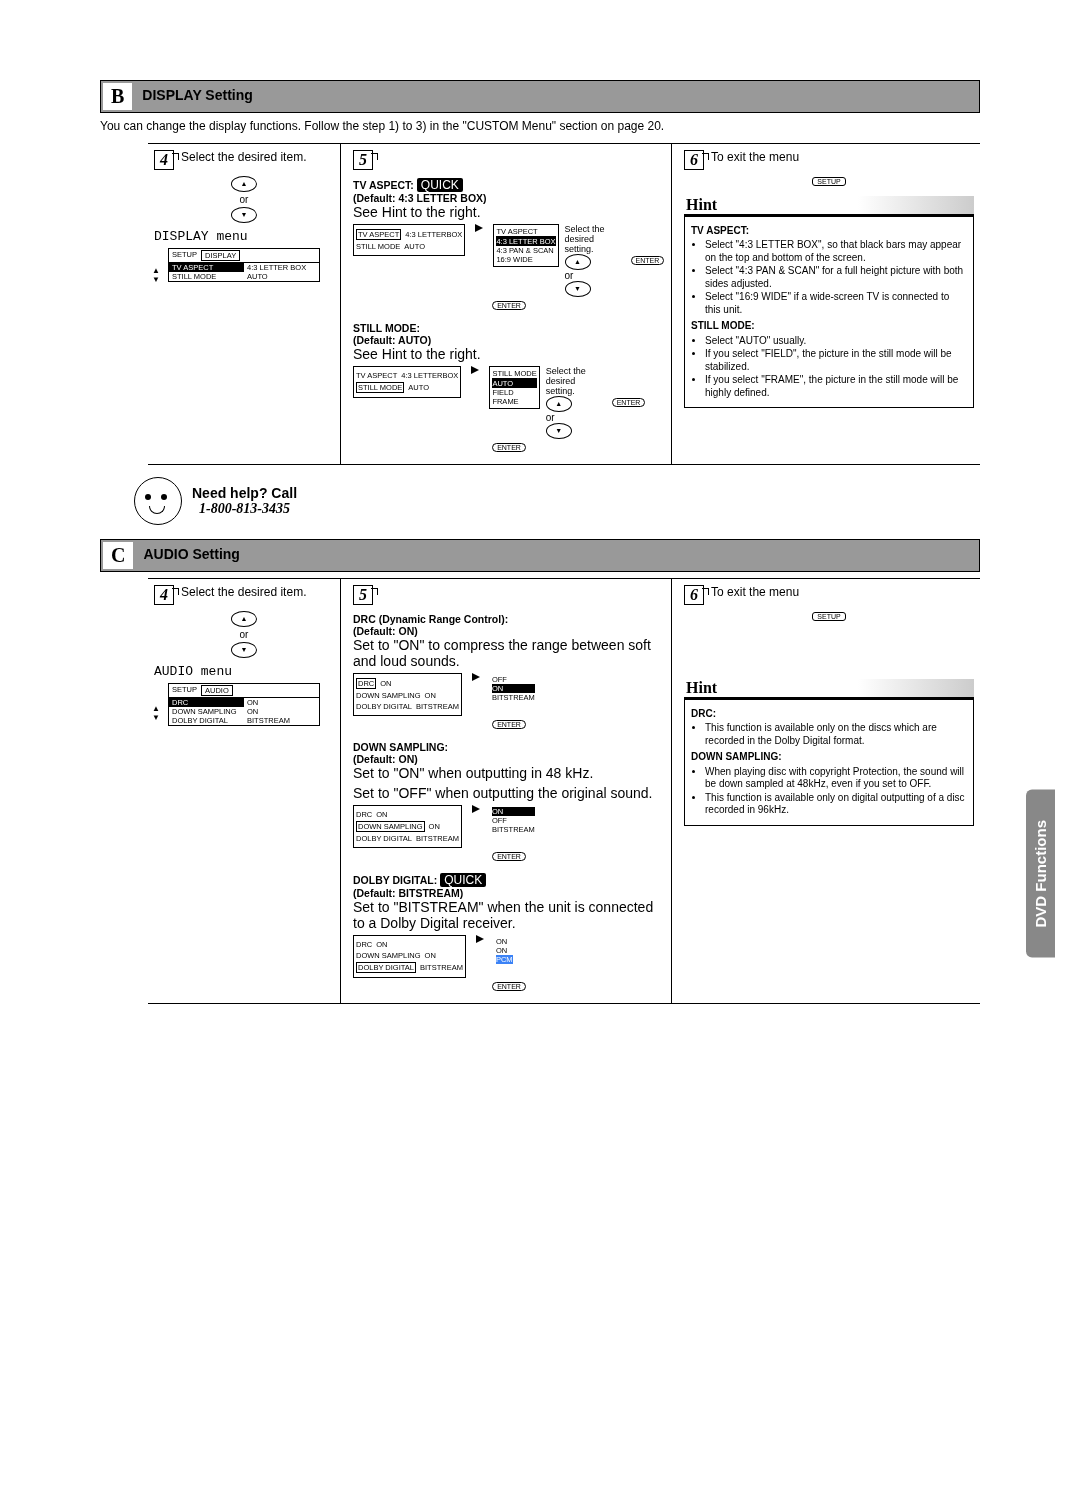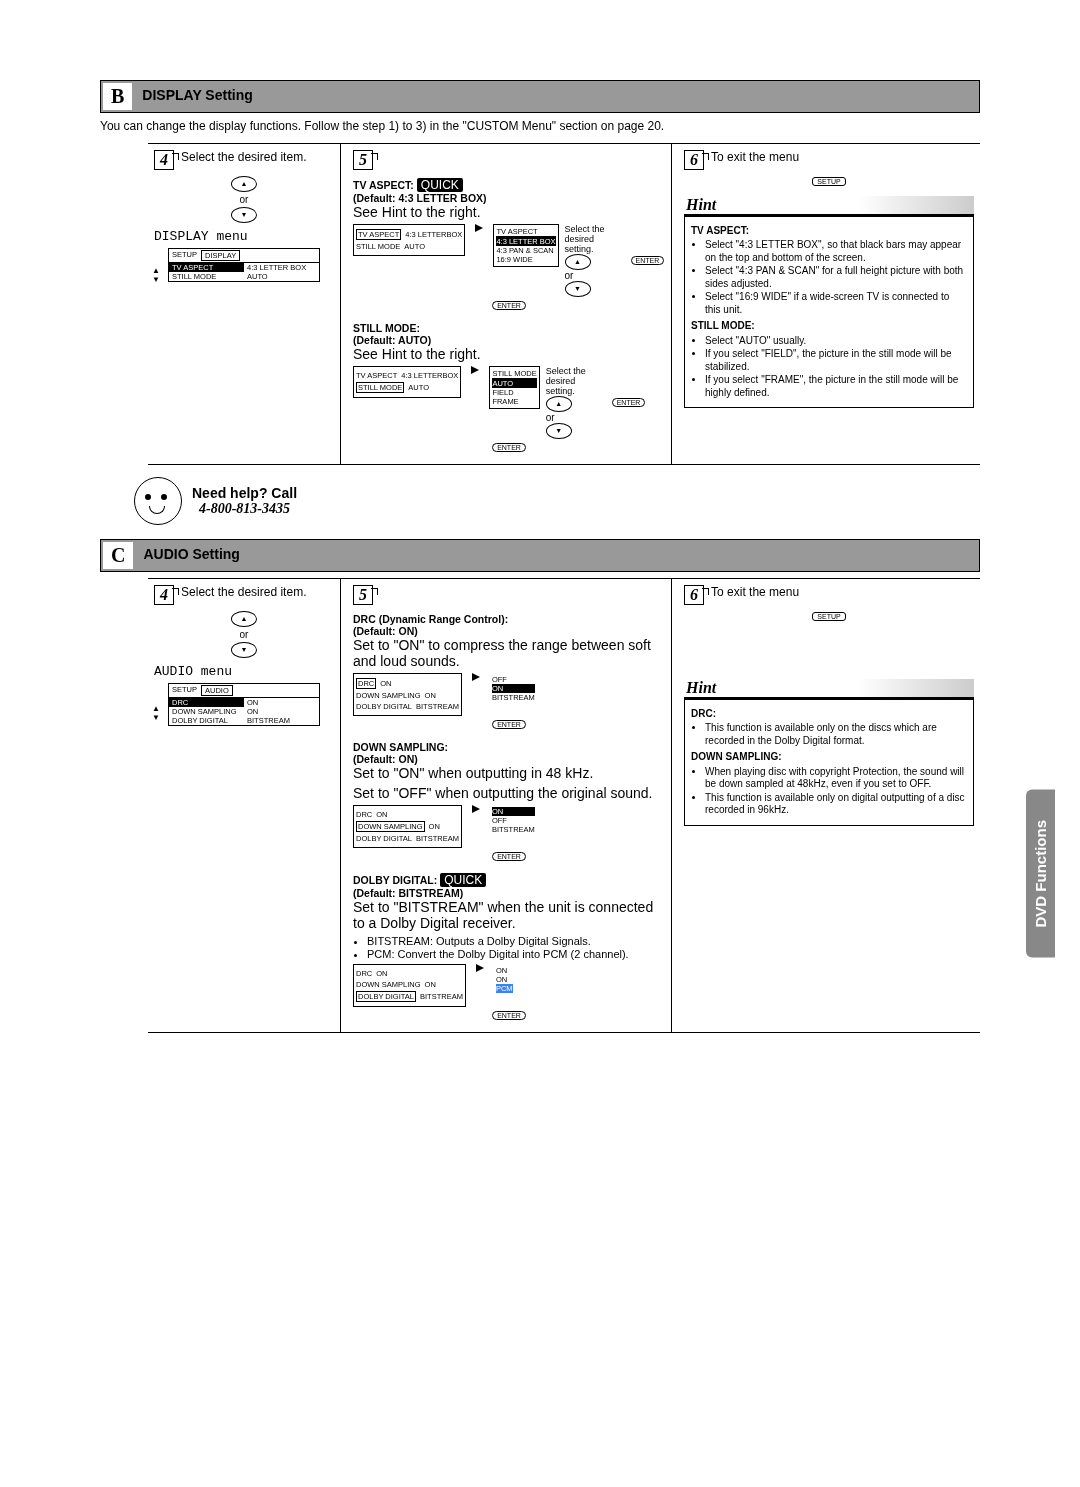--- a/index.html
+++ b/index.html
@@ -156,21 +156,20 @@
   .arrow-right {
     width: 0; height: 0;
     border-top: 4px solid transparent;
     border-bottom: 4px solid transparent;
     border-left: 8px solid #000;
     display: inline-block;
     vertical-align: middle;
     margin: 0 4px;
   }
   .hint-head {
-    font-style: italic;
     font-weight: bold;
     font-size: 16px;
     font-family: "Times New Roman", serif;
     border-bottom: 2px solid #000;
     background: linear-gradient(to right, #fff 60%, #ccc);
     margin-top: 8px;
     padding-left: 2px;
   }
   .hint-box {
     border: 1px solid #000;
@@ -376,21 +375,21 @@
           <li>If you select "FRAME", the picture in the still mode will be highly defined.</li>
         </ul>
       </div>
     </div>
   </div>
 
   <div class="help-row">
     <div class="help-face"></div>
     <div class="help-text">
       <div>Need help? Call</div>
-      <div class="phone">4-800-813-3435</div>
+      <div class="phone">1-800-813-3435</div>
     </div>
   </div>
 
   <div class="section-head">
     <div class="letter">C</div>
     <div class="title">AUDIO Setting</div>
   </div>
 
   <div class="steps-row">
 
@@ -486,24 +485,20 @@
       </div>
       <div class="center"><span class="enter-pill">ENTER</span></div>
 
       
       <div class="subhead">
         <span>DOLBY DIGITAL:</span>
         <span class="quick-badge">QUICK</span>
       </div>
       <div class="default-row">(Default: BITSTREAM)</div>
       <div class="subtext">Set to "BITSTREAM" when the unit is connected to a Dolby Digital receiver.</div>
-      <ul class="tight">
-        <li>BITSTREAM: Outputs a Dolby Digital Signals.</li>
-        <li>PCM: Convert the Dolby Digital into PCM (2 channel).</li>
-      </ul>
       <div class="opt-block">
         <div class="opt-box">
           <div class="mini-row">
               <span>DRC</span>
               <span>ON</span>
             </div>
           <div class="mini-row">
               <span>DOWN SAMPLING</span>
               <span>ON</span>
             </div>

